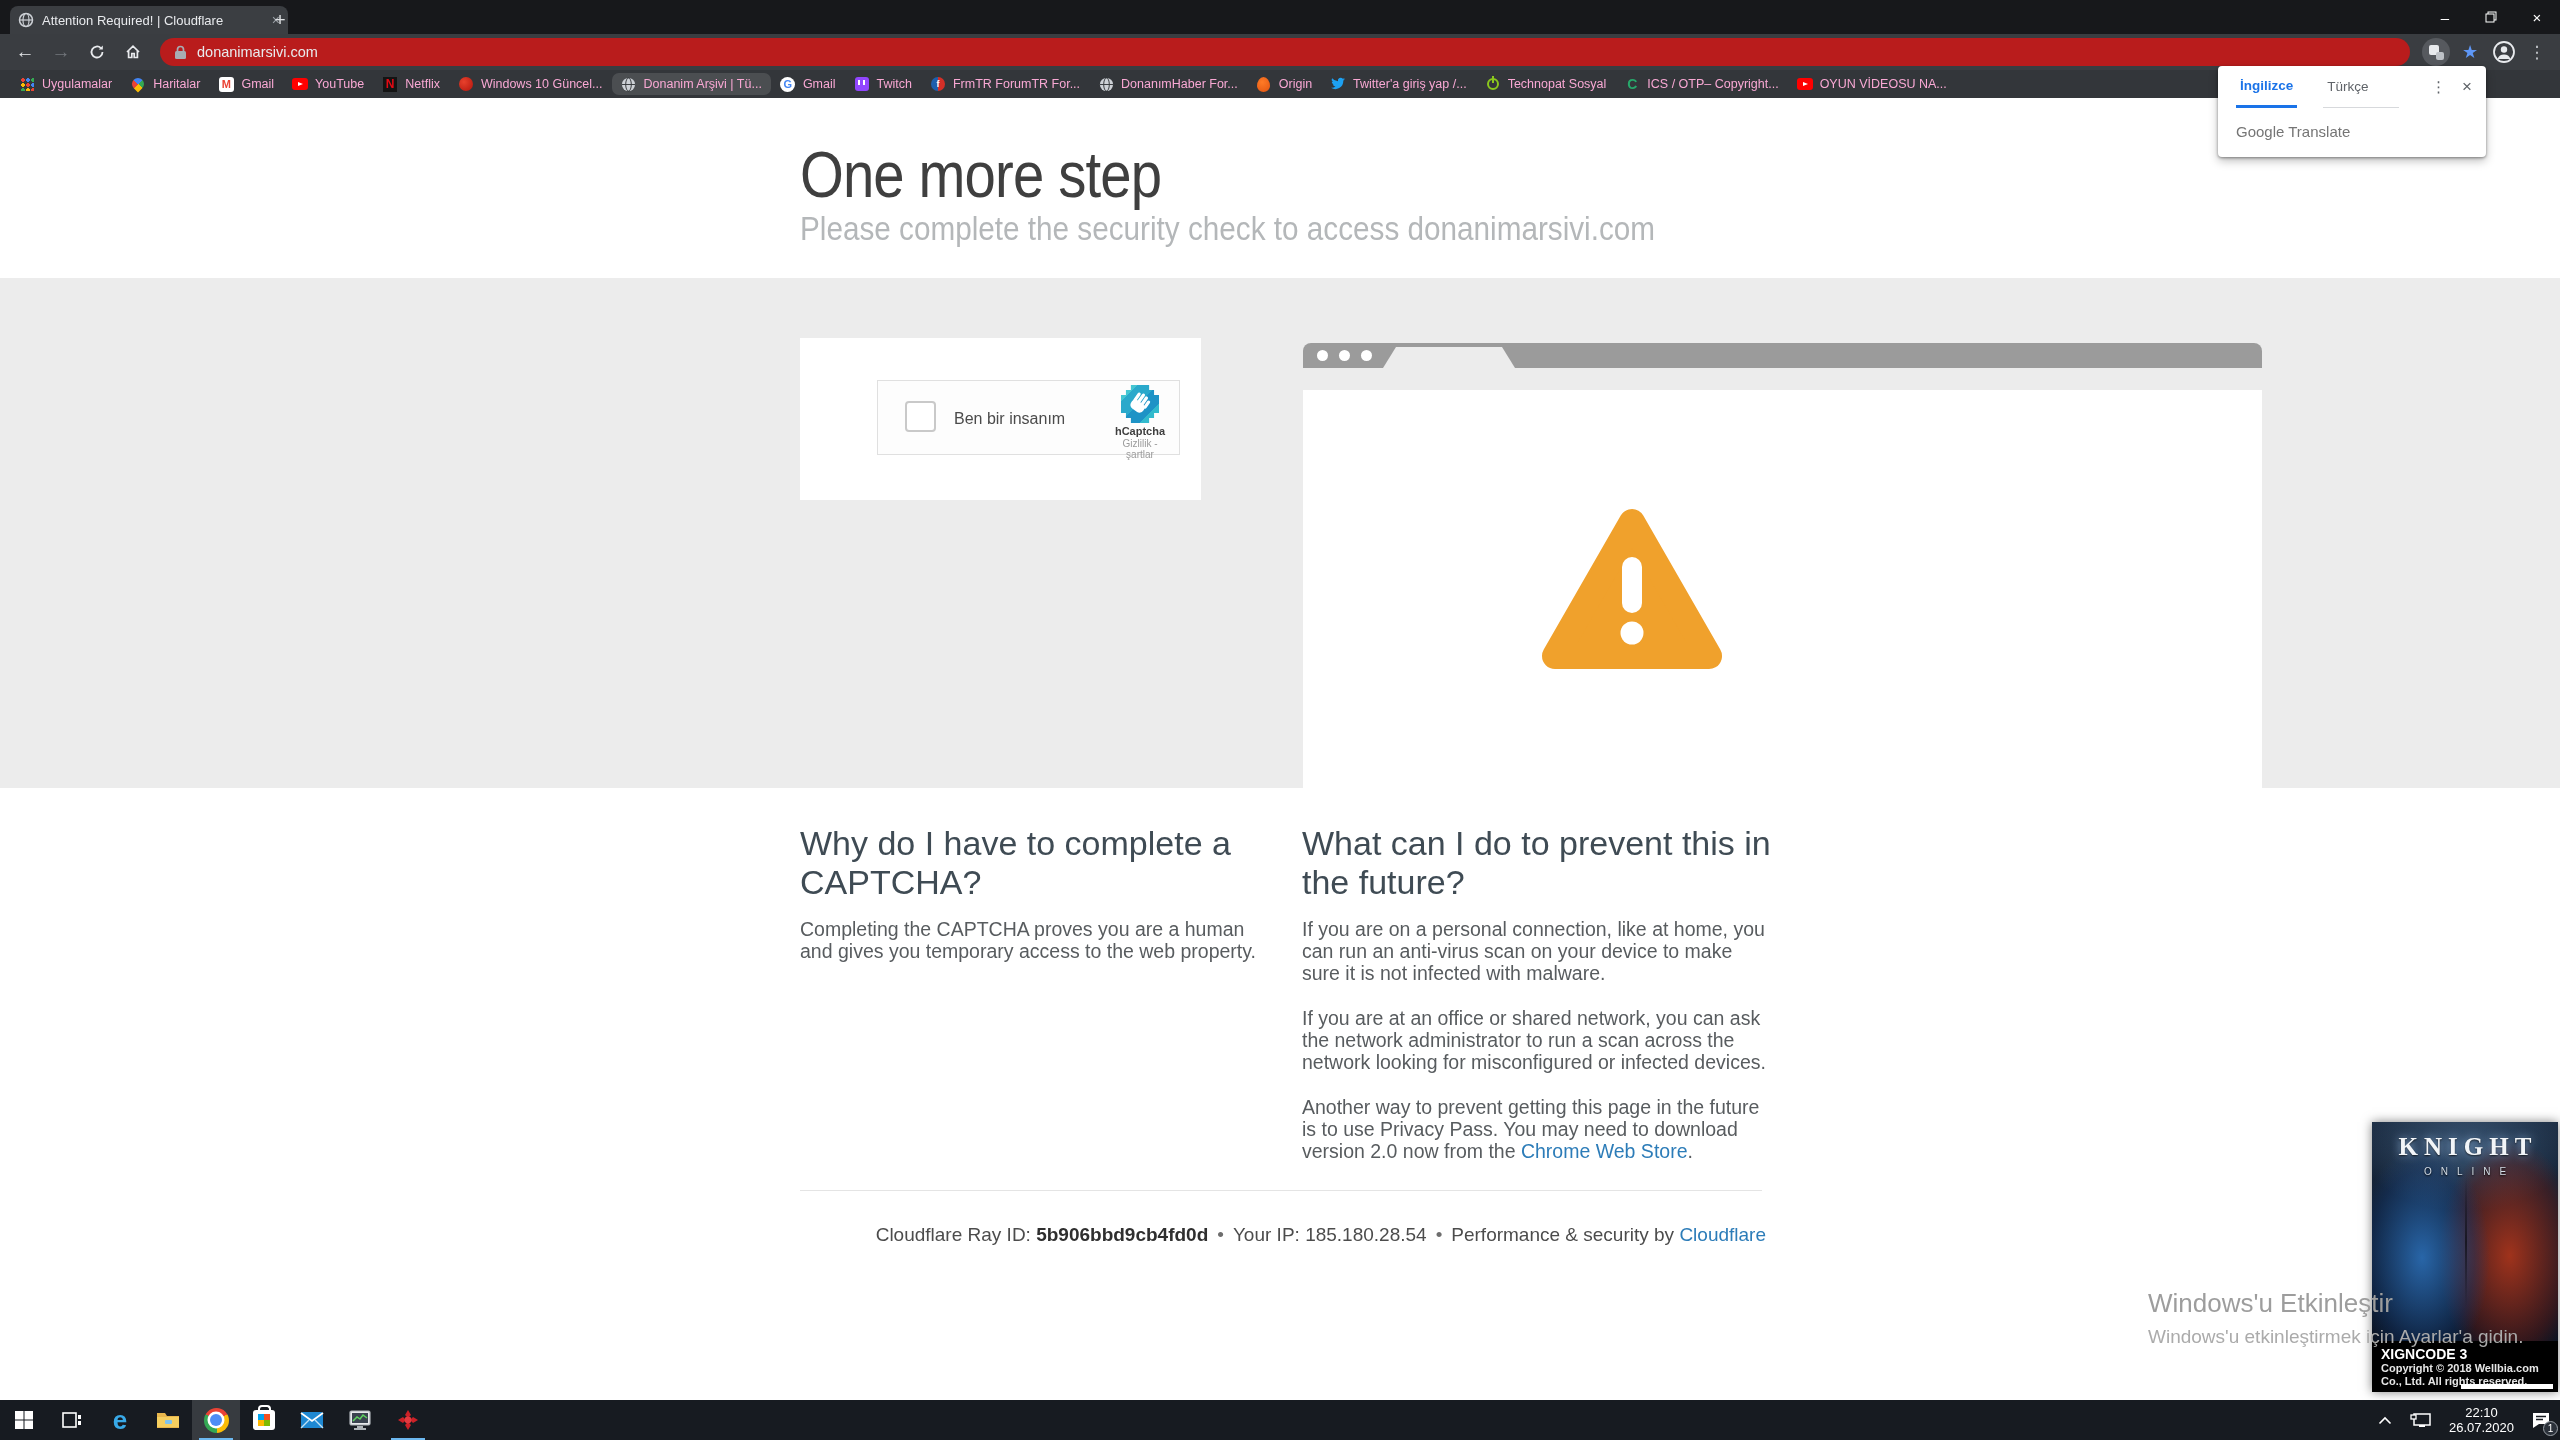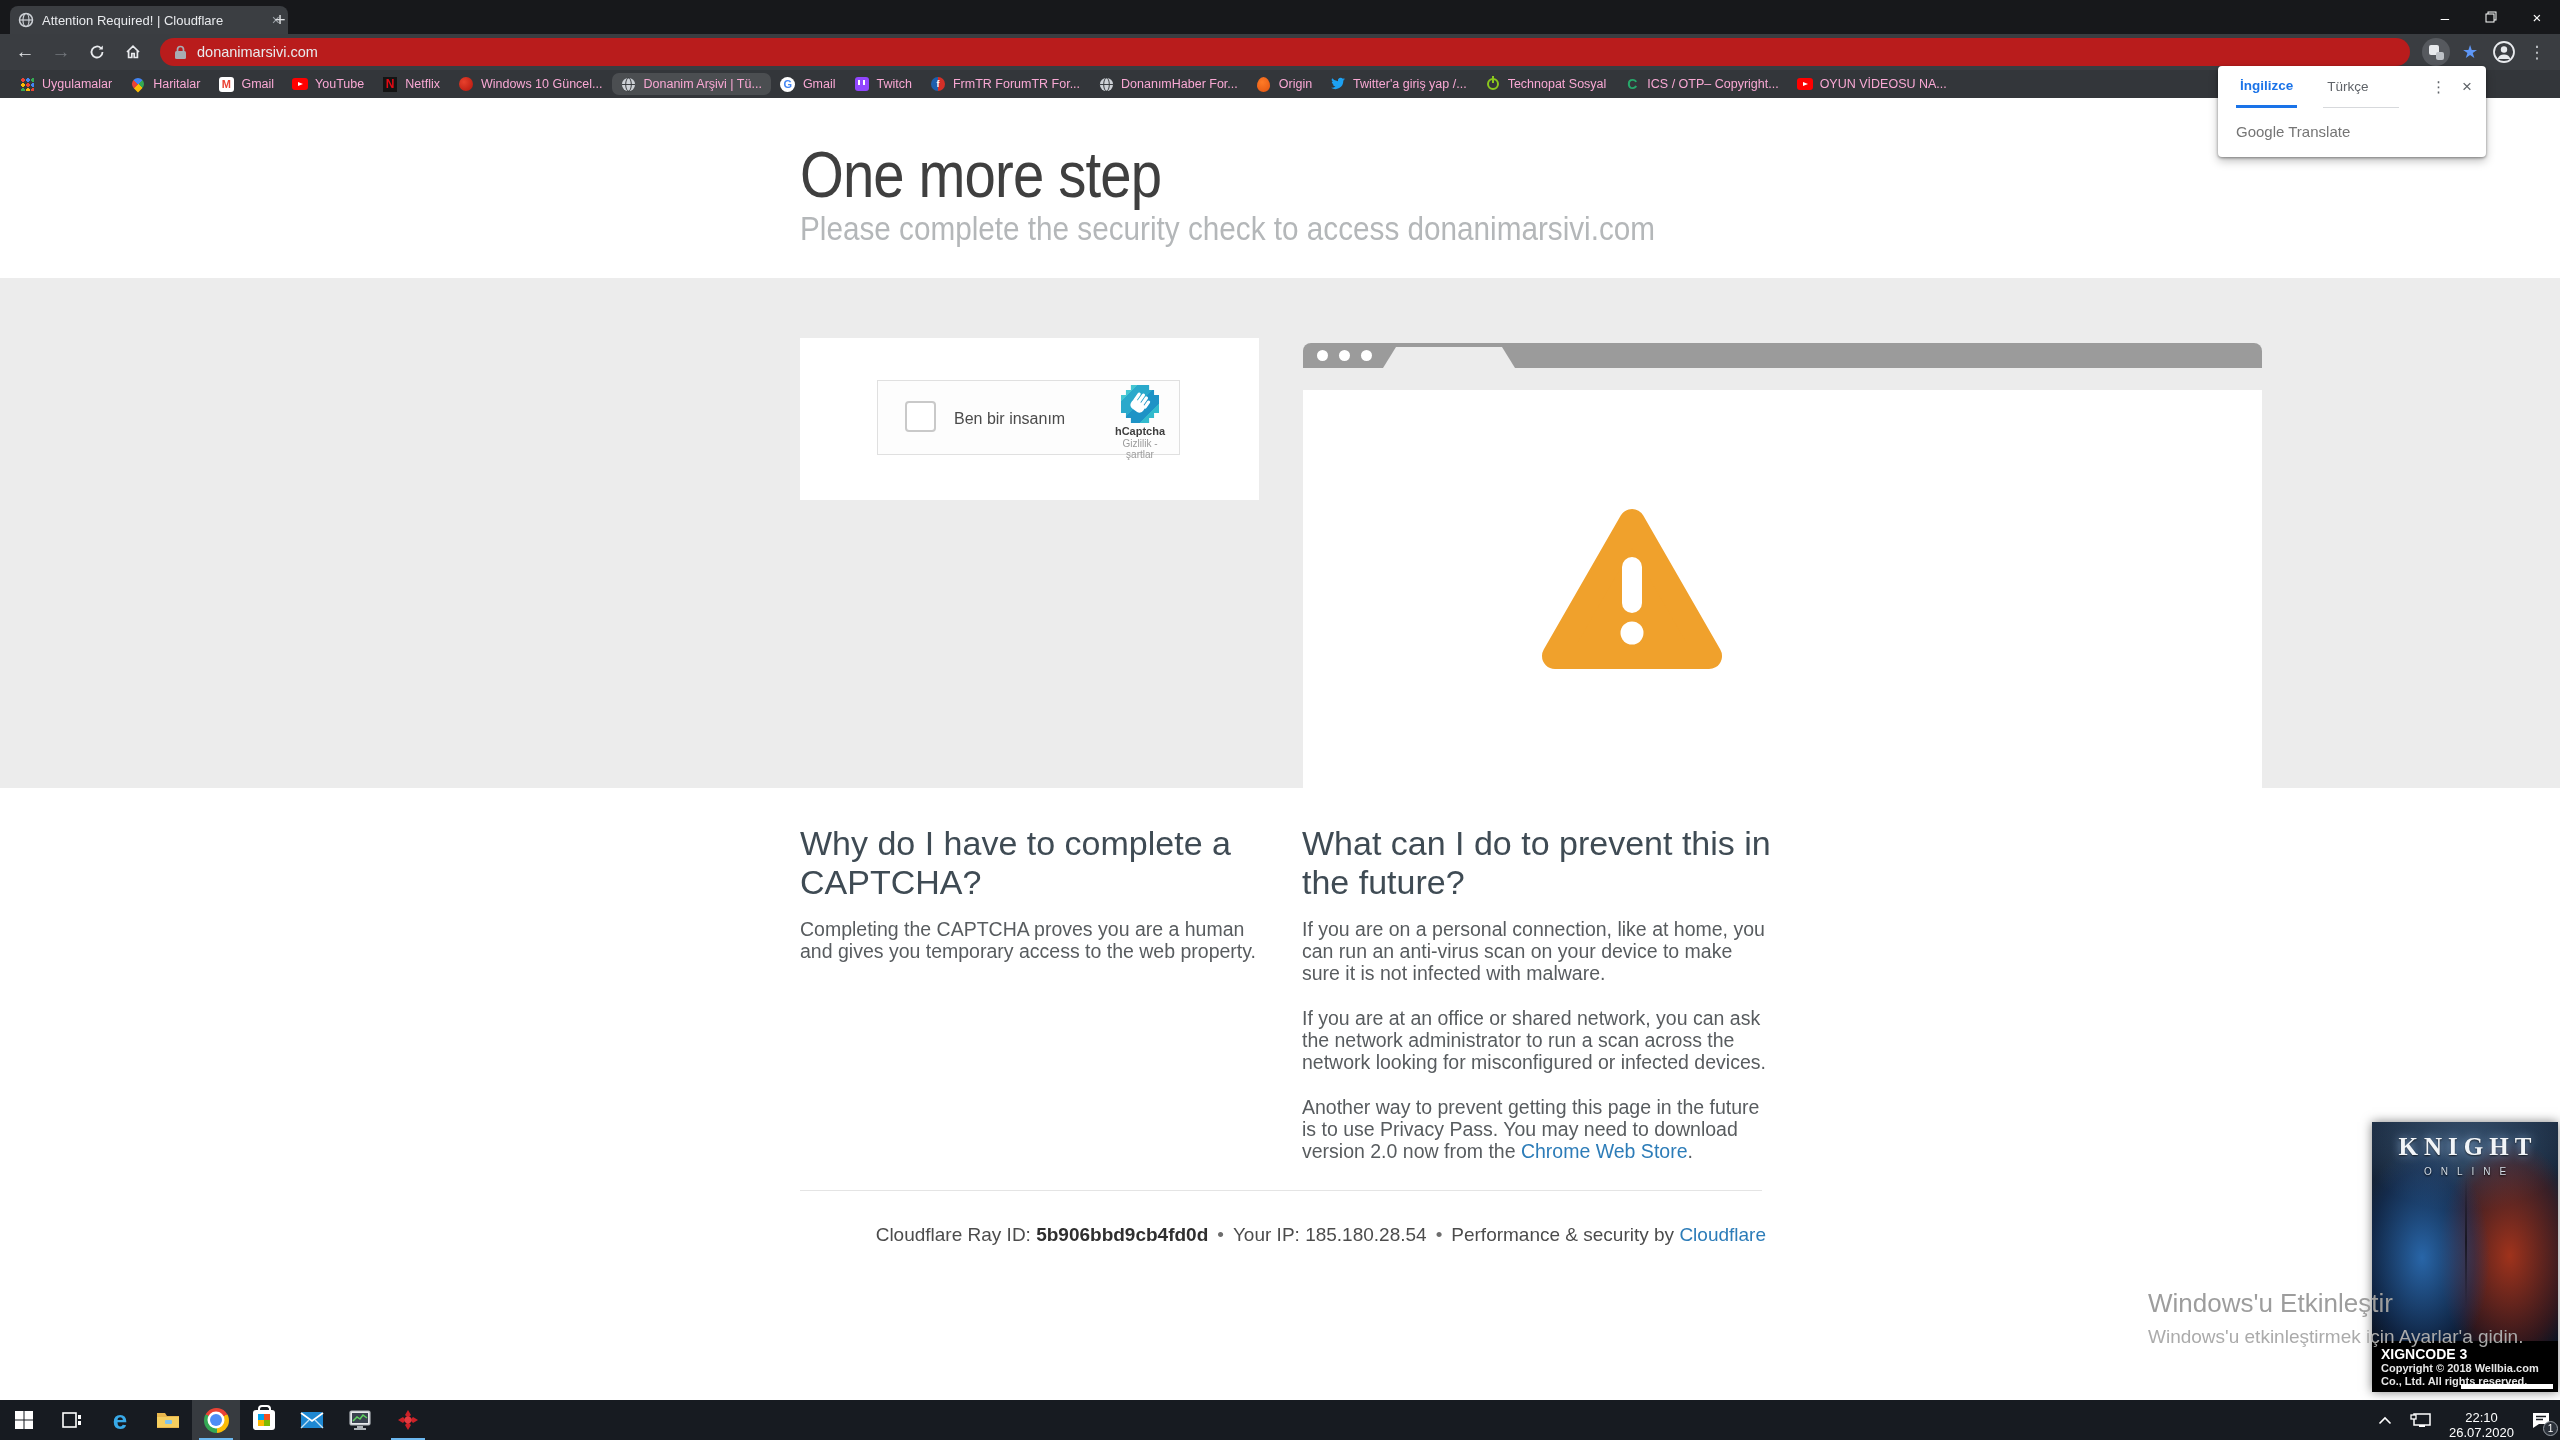--- a/index.html
+++ b/index.html
@@ -80,21 +80,21 @@
   .tr-body { padding:15px 18px 17px; font-size:15px; color:#757575; }
 
   
   .page { position:absolute; top:98px; left:0; width:2560px; height:1302px; background:#fff; }
   .hero-title { position:absolute; left:800px; top:40px; font-size:64px; font-weight:300; color:#3f3f3f;
                 letter-spacing:-1px; transform:scaleX(.88); transform-origin:0 50%; white-space:nowrap; }
   .hero-sub { position:absolute; left:800px; top:112px; font-size:33px; font-weight:300; color:#b4b7b9;
               transform:scaleX(.9); transform-origin:0 50%; white-space:nowrap; }
   .gray-band { position:absolute; left:0; top:180px; width:2560px; height:510px; background:#ececec; }
 
-  .captcha-panel { position:absolute; left:800px; top:240px; width:459px; height:162px; background:#fff; }
+  .captcha-panel { position:absolute; left:800px; top:240px; width:401px; height:162px; background:#fff; }
   .hcaptcha-box { position:absolute; left:77px; top:42px; width:303px; height:75px; background:#fdfdfd;
                   border:1px solid #e0e0e0; }
   .hc-checkbox { position:absolute; left:27px; top:20px; width:31px; height:31px; background:#fff;
                  border:2px solid #c9c9c9; border-radius:4px; cursor:pointer; }
   .hc-label { position:absolute; left:76px; top:0; height:75px; display:flex; align-items:center;
               font-size:16px; color:#4b4b4b; }
   .hc-brandbox { position:absolute; right:10px; top:4px; width:58px; text-align:center; }
   .hc-logo { width:38px; height:38px; margin:0 auto; position:relative; display:grid; place-items:center;
              background:linear-gradient(135deg,#45c6d2 22%,#2aa9cb 22% 48%,#1e93c6 48% 74%,#32bacd 74%);
              clip-path:polygon(26% 0,74% 0,74% 13%,87% 13%,87% 26%,100% 26%,100% 74%,87% 74%,87% 87%,74% 87%,74% 100%,26% 100%,26% 87%,13% 87%,13% 74%,0 74%,0 26%,13% 26%,13% 13%,26% 13%); }
@@ -157,21 +157,21 @@
   .chrome-ball { width:25px; height:25px; border-radius:50%; position:relative;
       background:conic-gradient(from 300deg,#ea4335 0 120deg,#fbbc05 120deg 240deg,#34a853 240deg 360deg); }
   .chrome-ball::after { content:""; position:absolute; left:6.5px; top:6.5px; width:12px; height:12px;
       border-radius:50%; background:#4f8df5; box-shadow:0 0 0 2.5px #fff; }
   .store-bag { width:22px; height:20px; background:#fff; border-radius:3px; position:relative;
       display:grid; place-items:center; }
   .store-bag::before { content:""; position:absolute; top:-5px; width:9px; height:6px;
       border:2px solid #fff; border-bottom:none; border-radius:4px 4px 0 0; }
   .store-grid { width:12px; height:12px; background:
       linear-gradient(0deg,transparent 0),conic-gradient(from 0deg at 50% 50%, #f25022 0 25%, #7fba00 0 50%, #ffb900 0 75%, #00a4ef 0); }
-  .tb-tray { margin-left:auto; display:flex; align-items:flex-end; height:40px; }
+  .tb-tray { margin-left:auto; display:flex; align-items:center; height:40px; }
   .tray-item { height:40px; display:grid; place-items:center; padding:0 9px; position:relative; }
   .tb-clock { text-align:center; font-size:13px; line-height:15px; color:#fff; padding:0 8px; }
   .ac-badge { position:absolute; right:2px; bottom:4px; width:15px; height:15px; border-radius:50%;
       background:#2b313a; border:1px solid #9aa0a6; color:#fff; font-size:10px; display:grid; place-items:center; }
 </style>
 </head>
 <body>
 
 <div id="screen">
 

